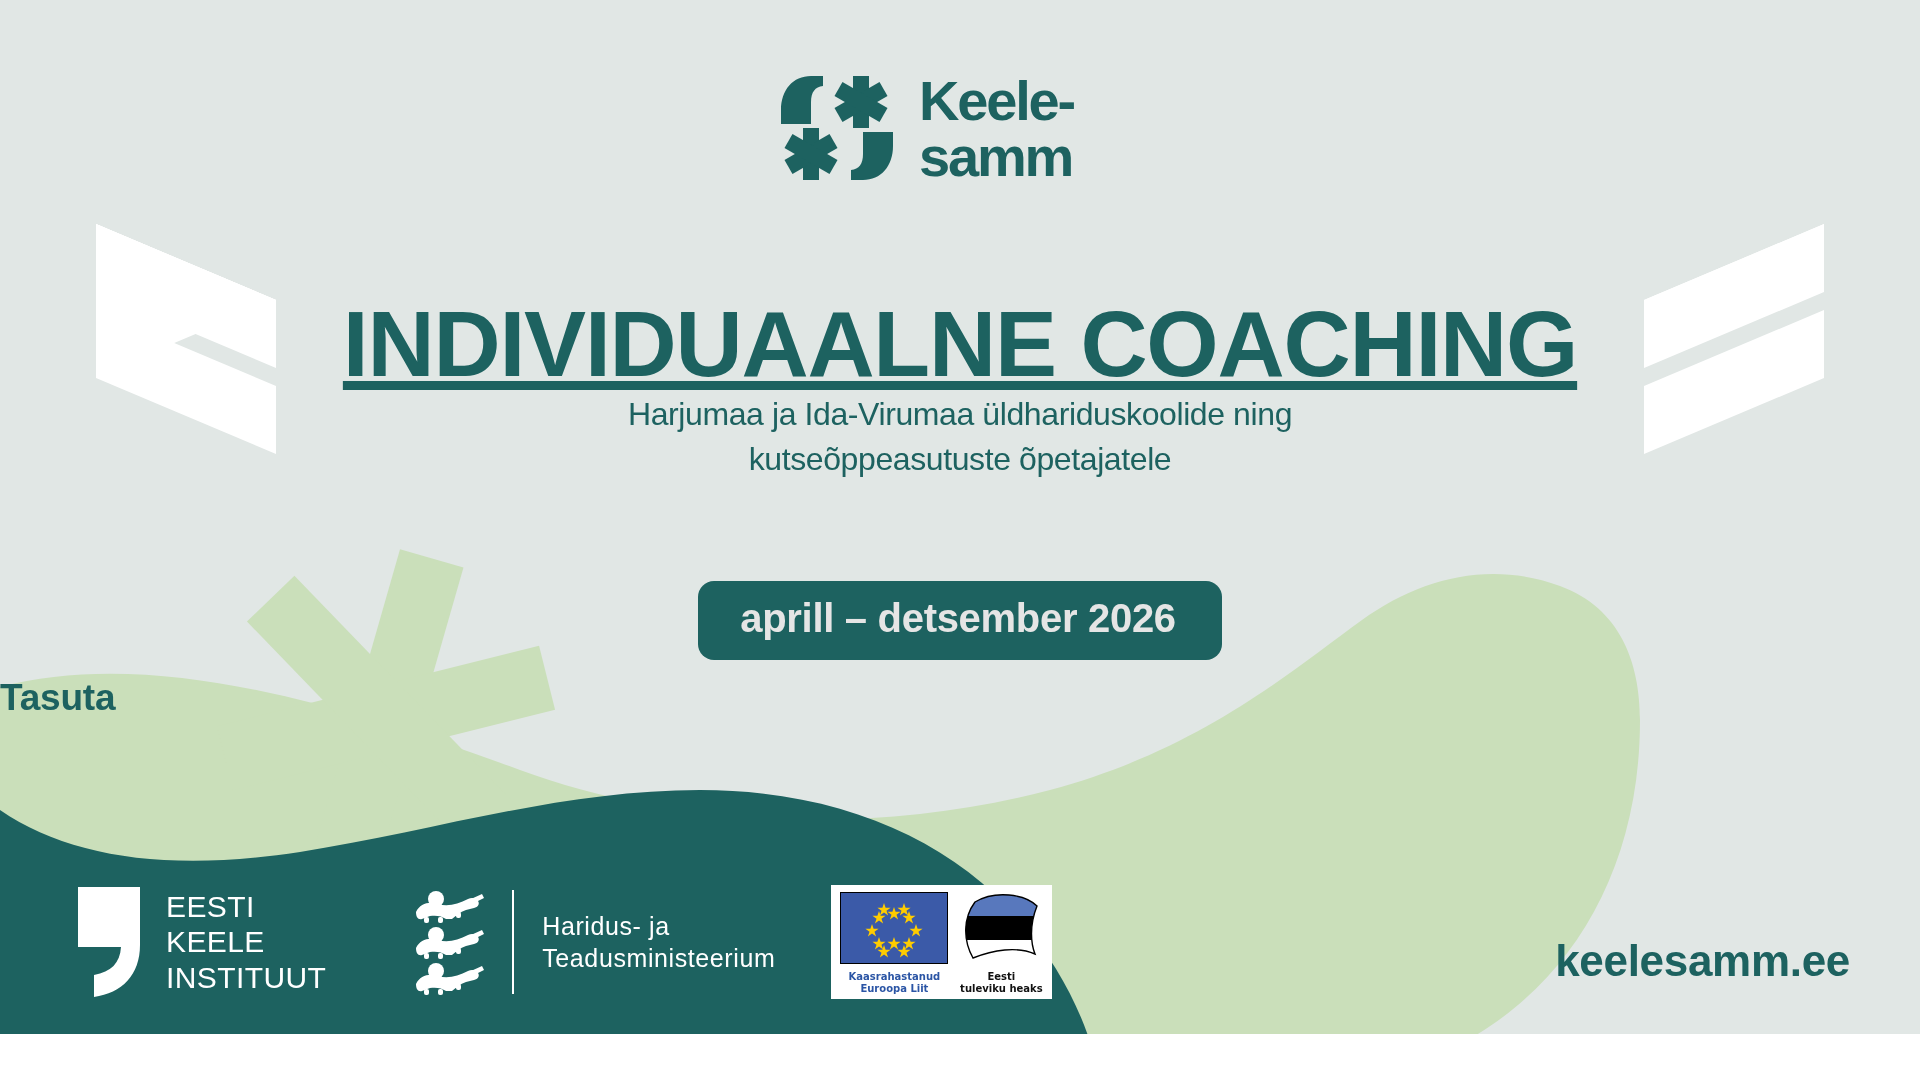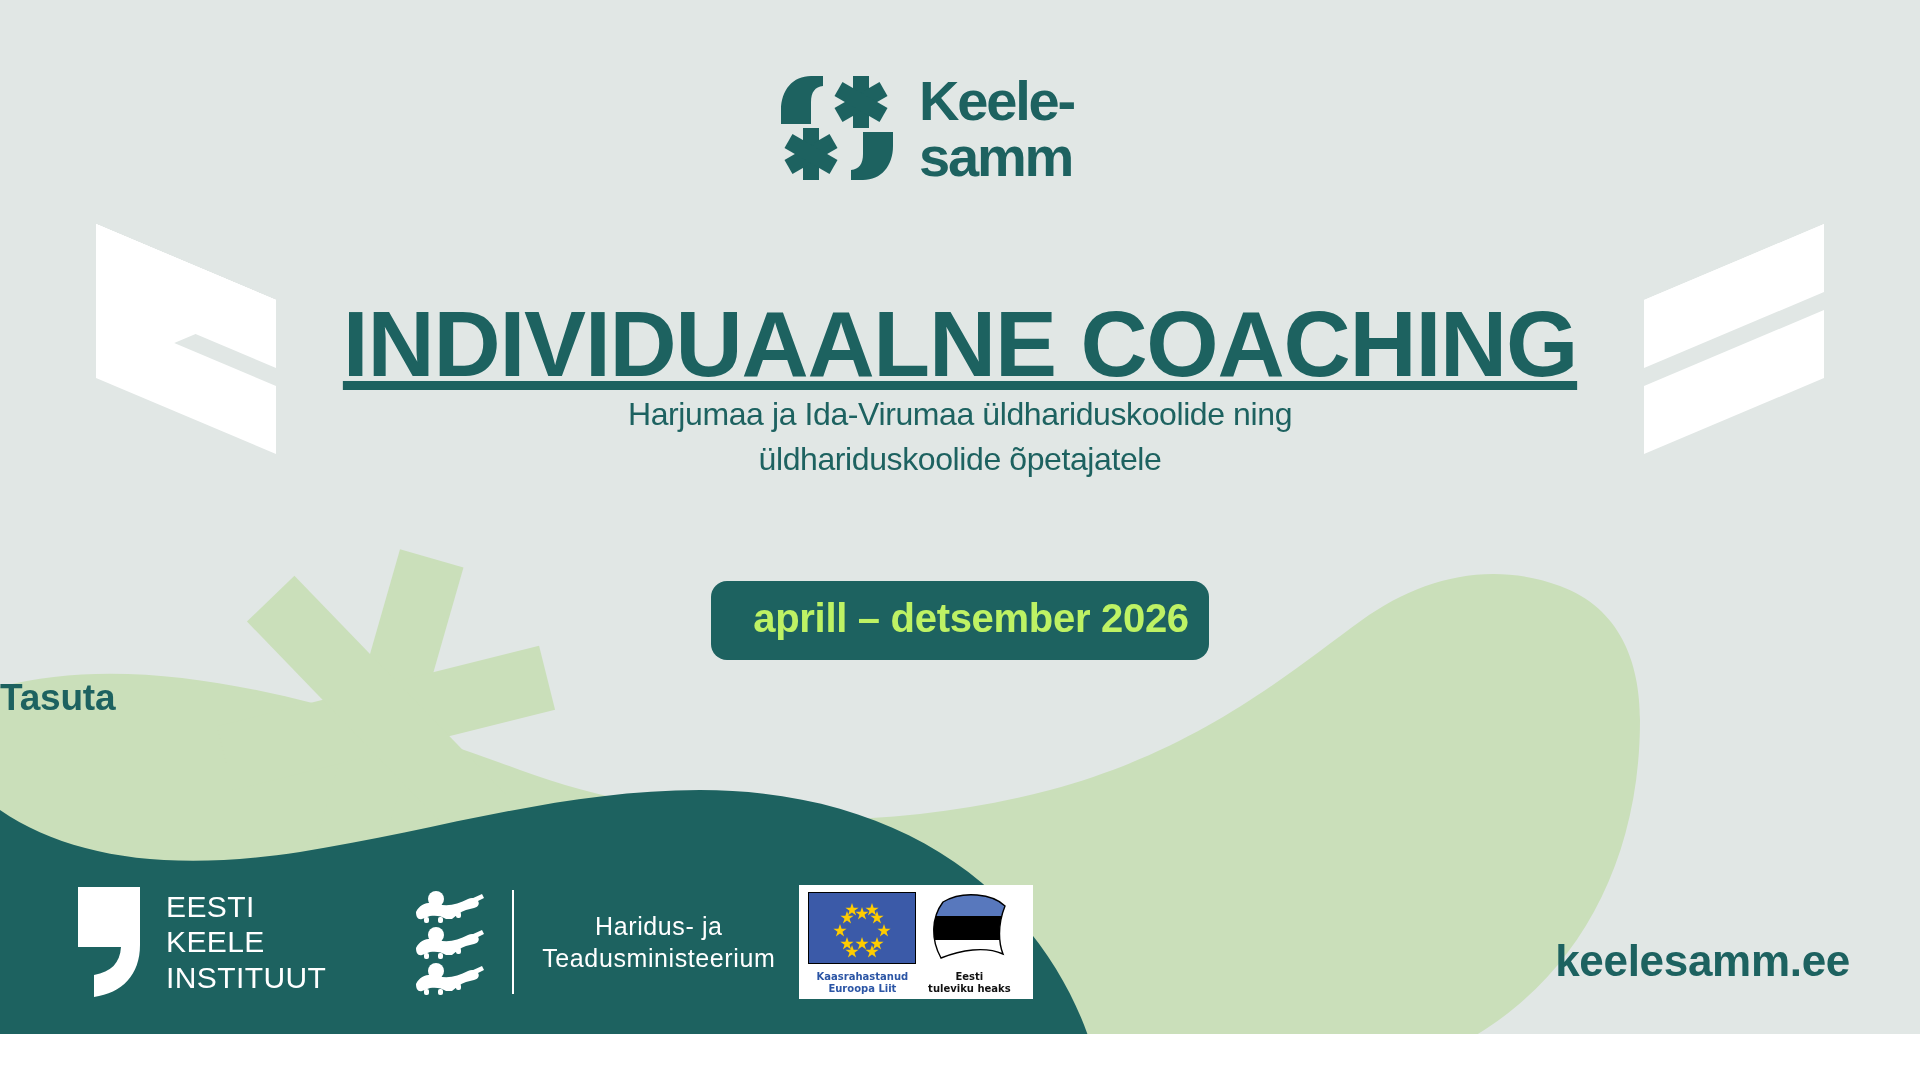--- a/index.html
+++ b/index.html
@@ -78,25 +78,25 @@
   #date-pill-wrap {
     position: absolute;
     left: 0;
     right: 0;
     top: 581px;
     display: flex;
     justify-content: center;
   }
   #date-pill {
     background: #1d6260;
-    color: #bef264;
+    color: #e5e5e5;
     font-size: 40px;
     font-weight: 700;
     letter-spacing: -0.3px;
-    padding: 15px 20px 19px 42px;
+    padding: 15px 46px 19px 42px;
     border-radius: 16px;
     white-space: nowrap;
     text-align: center;
   }
 
   
   #free-label {
     position: absolute;
     left: 0;
     right: 0;
@@ -141,27 +141,27 @@
     background: #ffffff;
     margin: 0 28px 0 26px;
   }
   #ministry-text {
     color: #ffffff;
     font-size: 25px;
     line-height: 1.3;
     font-weight: 400;
     letter-spacing: 0.6px;
   }
-  #ministry-text span { display: block; text-align: center; }
+  #ministry-text span { display: block; }
 
   
   #eu-logo-box {
-    margin-left: 24px;
+    margin-left: 56px;
     background: #ffffff;
-    padding: 7px 22px 5px 9px;
+    padding: 7px 9px 5px 9px;
     display: flex;
     align-items: flex-start;
     gap: 11px;
   }
   .eu-cell { text-align: center; }
   .eu-caption {
     font-family: "DejaVu Sans", sans-serif;
     font-size: 10px;
     font-weight: 700;
     line-height: 1.18;
@@ -259,21 +259,21 @@
     <svg id="brand-wordmark" width="220" height="112" viewBox="0 0 220 112" xmlns="http://www.w3.org/2000/svg">
       <text x="0" y="48" fill="#1d6260" font-family="'Liberation Sans','DejaVu Sans',sans-serif" font-size="56" font-weight="700" letter-spacing="-2.2">Keele-</text>
       <text x="0" y="104" fill="#1d6260" font-family="'Liberation Sans','DejaVu Sans',sans-serif" font-size="56" font-weight="700" letter-spacing="-2.2">samm</text>
     </svg>
   </div>
 
   <h1 id="headline">INDIVIDUAALNE COACHING</h1>
 
   <div id="subtitle">
     <span class="sub-line">Harjumaa ja Ida-Virumaa üldhariduskoolide ning</span>
-    <span class="sub-line">üldhariduskoolide õpetajatele</span>
+    <span class="sub-line">kutseõppeasutuste õpetajatele</span>
   </div>
 
   <div id="date-pill-wrap">
     <div id="date-pill">aprill – detsember 2026</div>
   </div>
 
   <div id="free-label">Tasuta</div>
 
   <div id="footer-logos">
 

